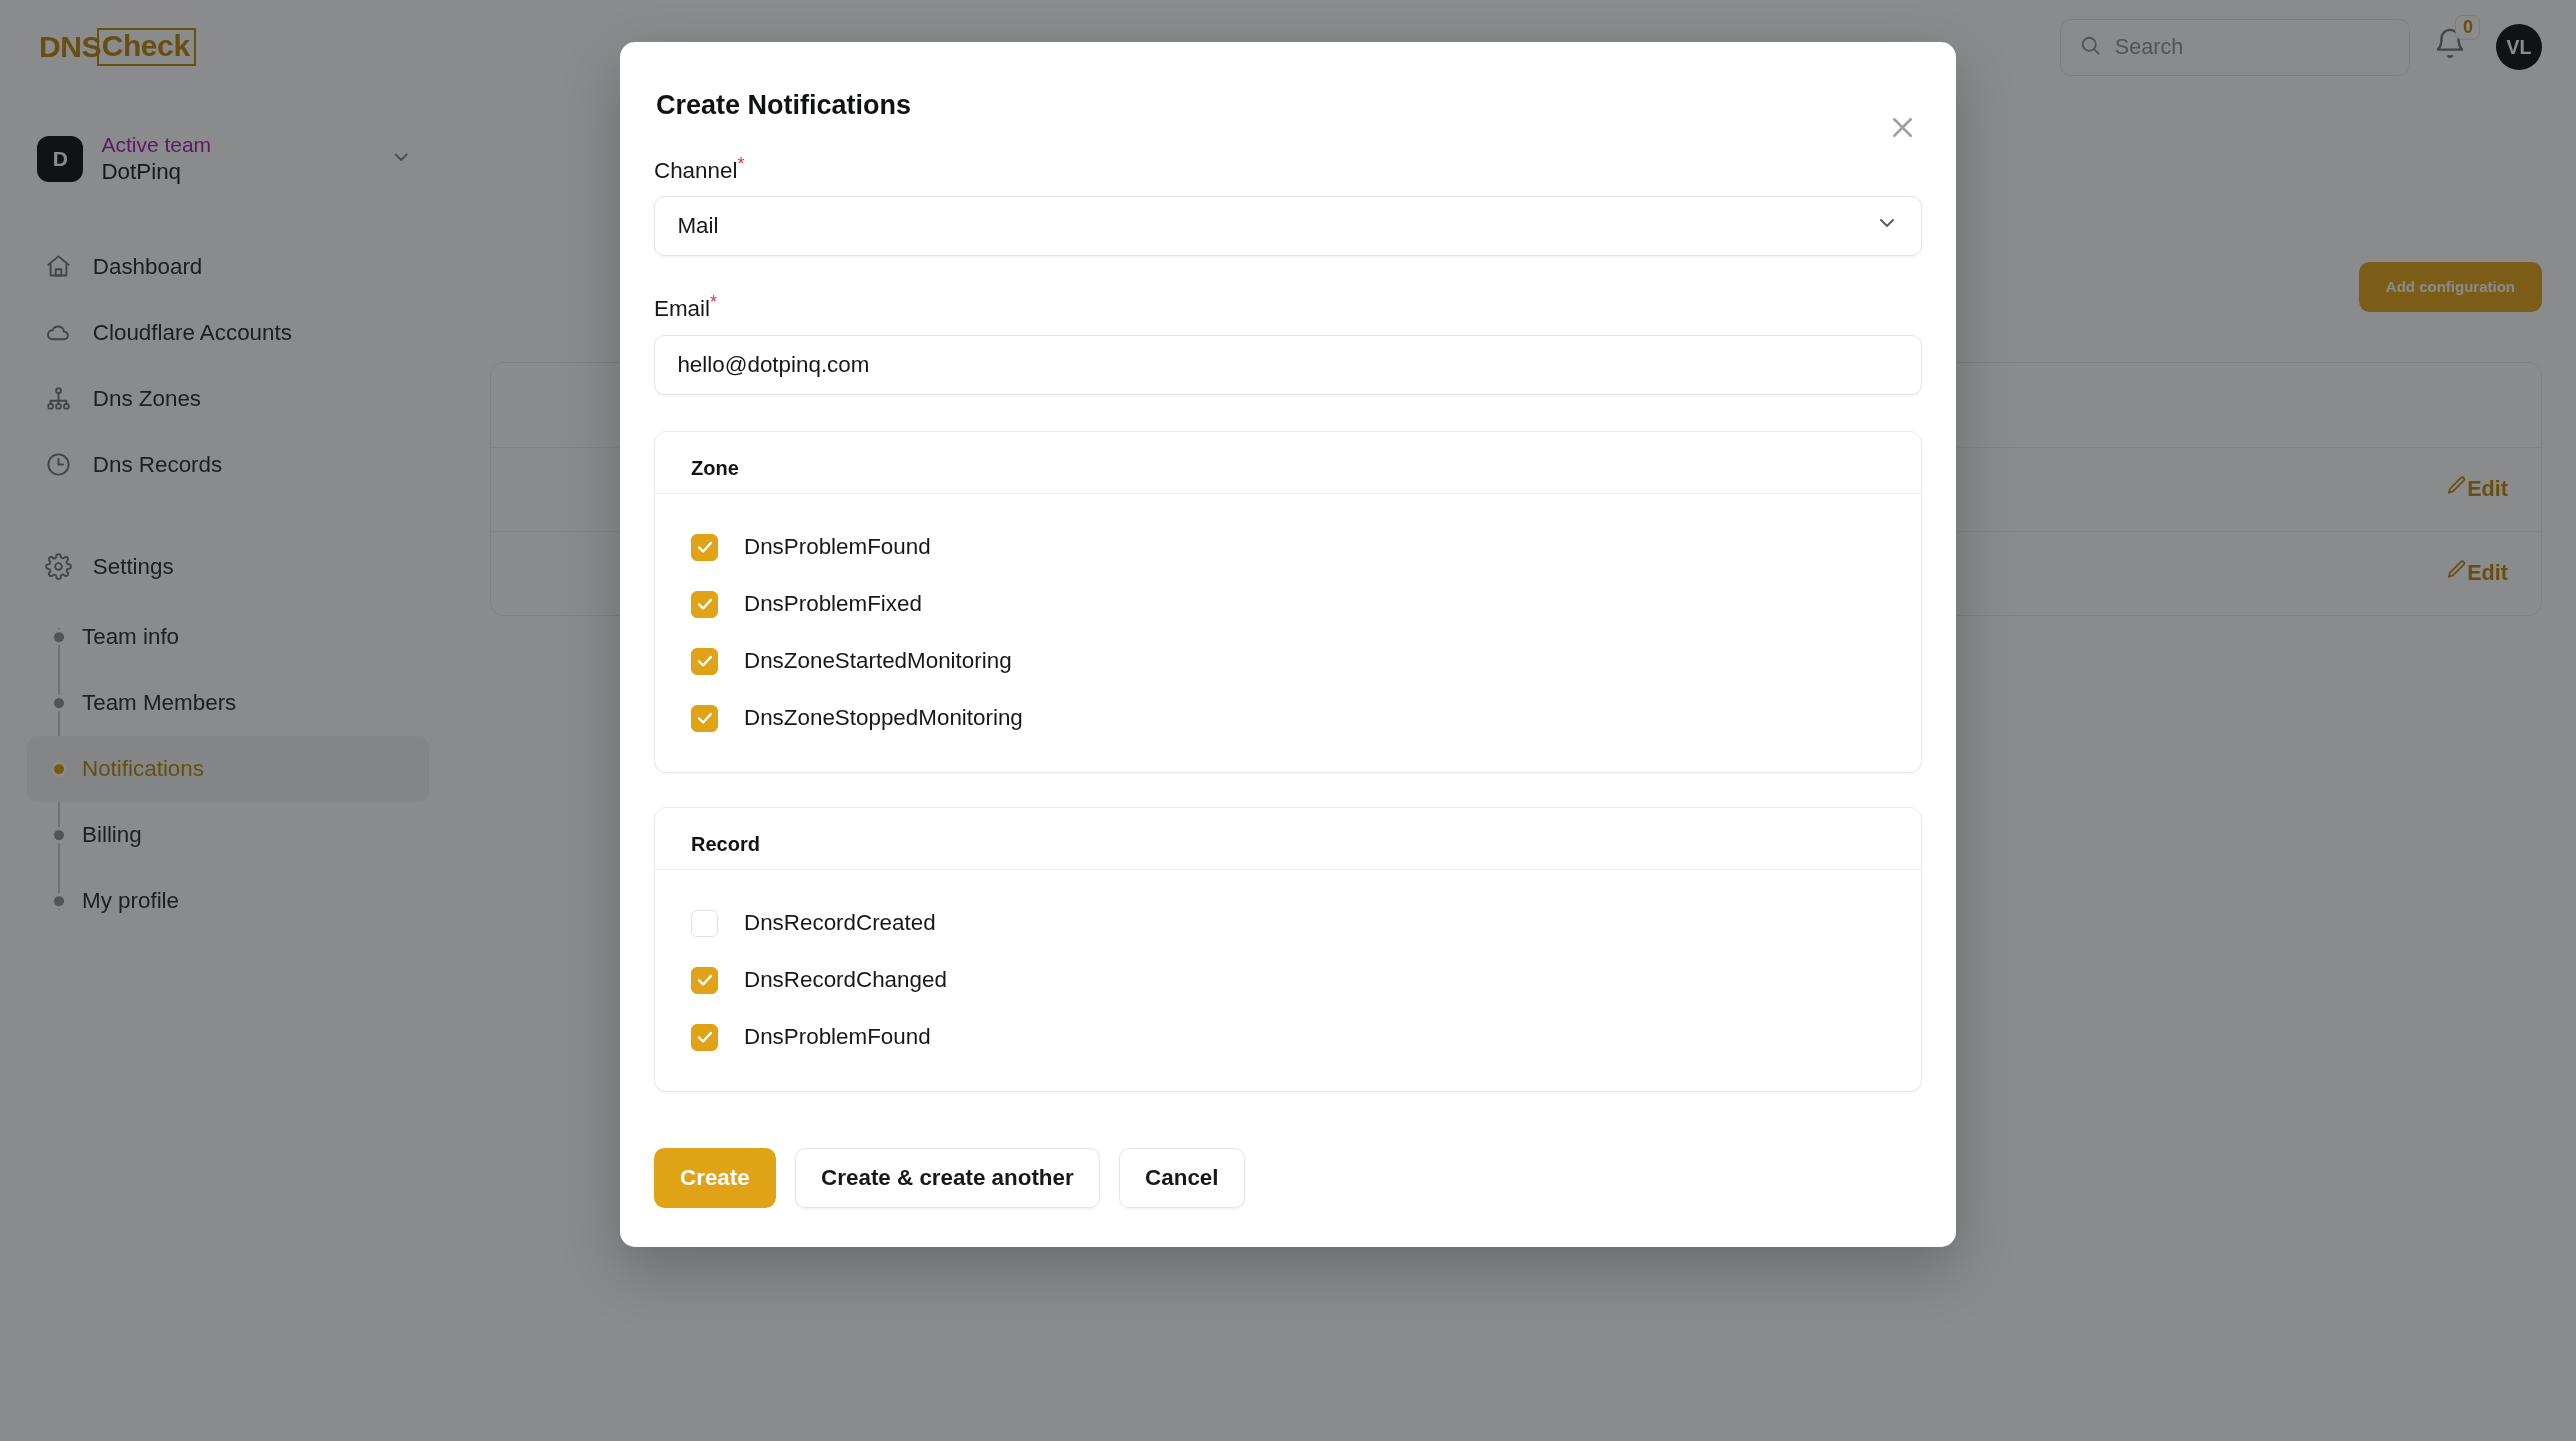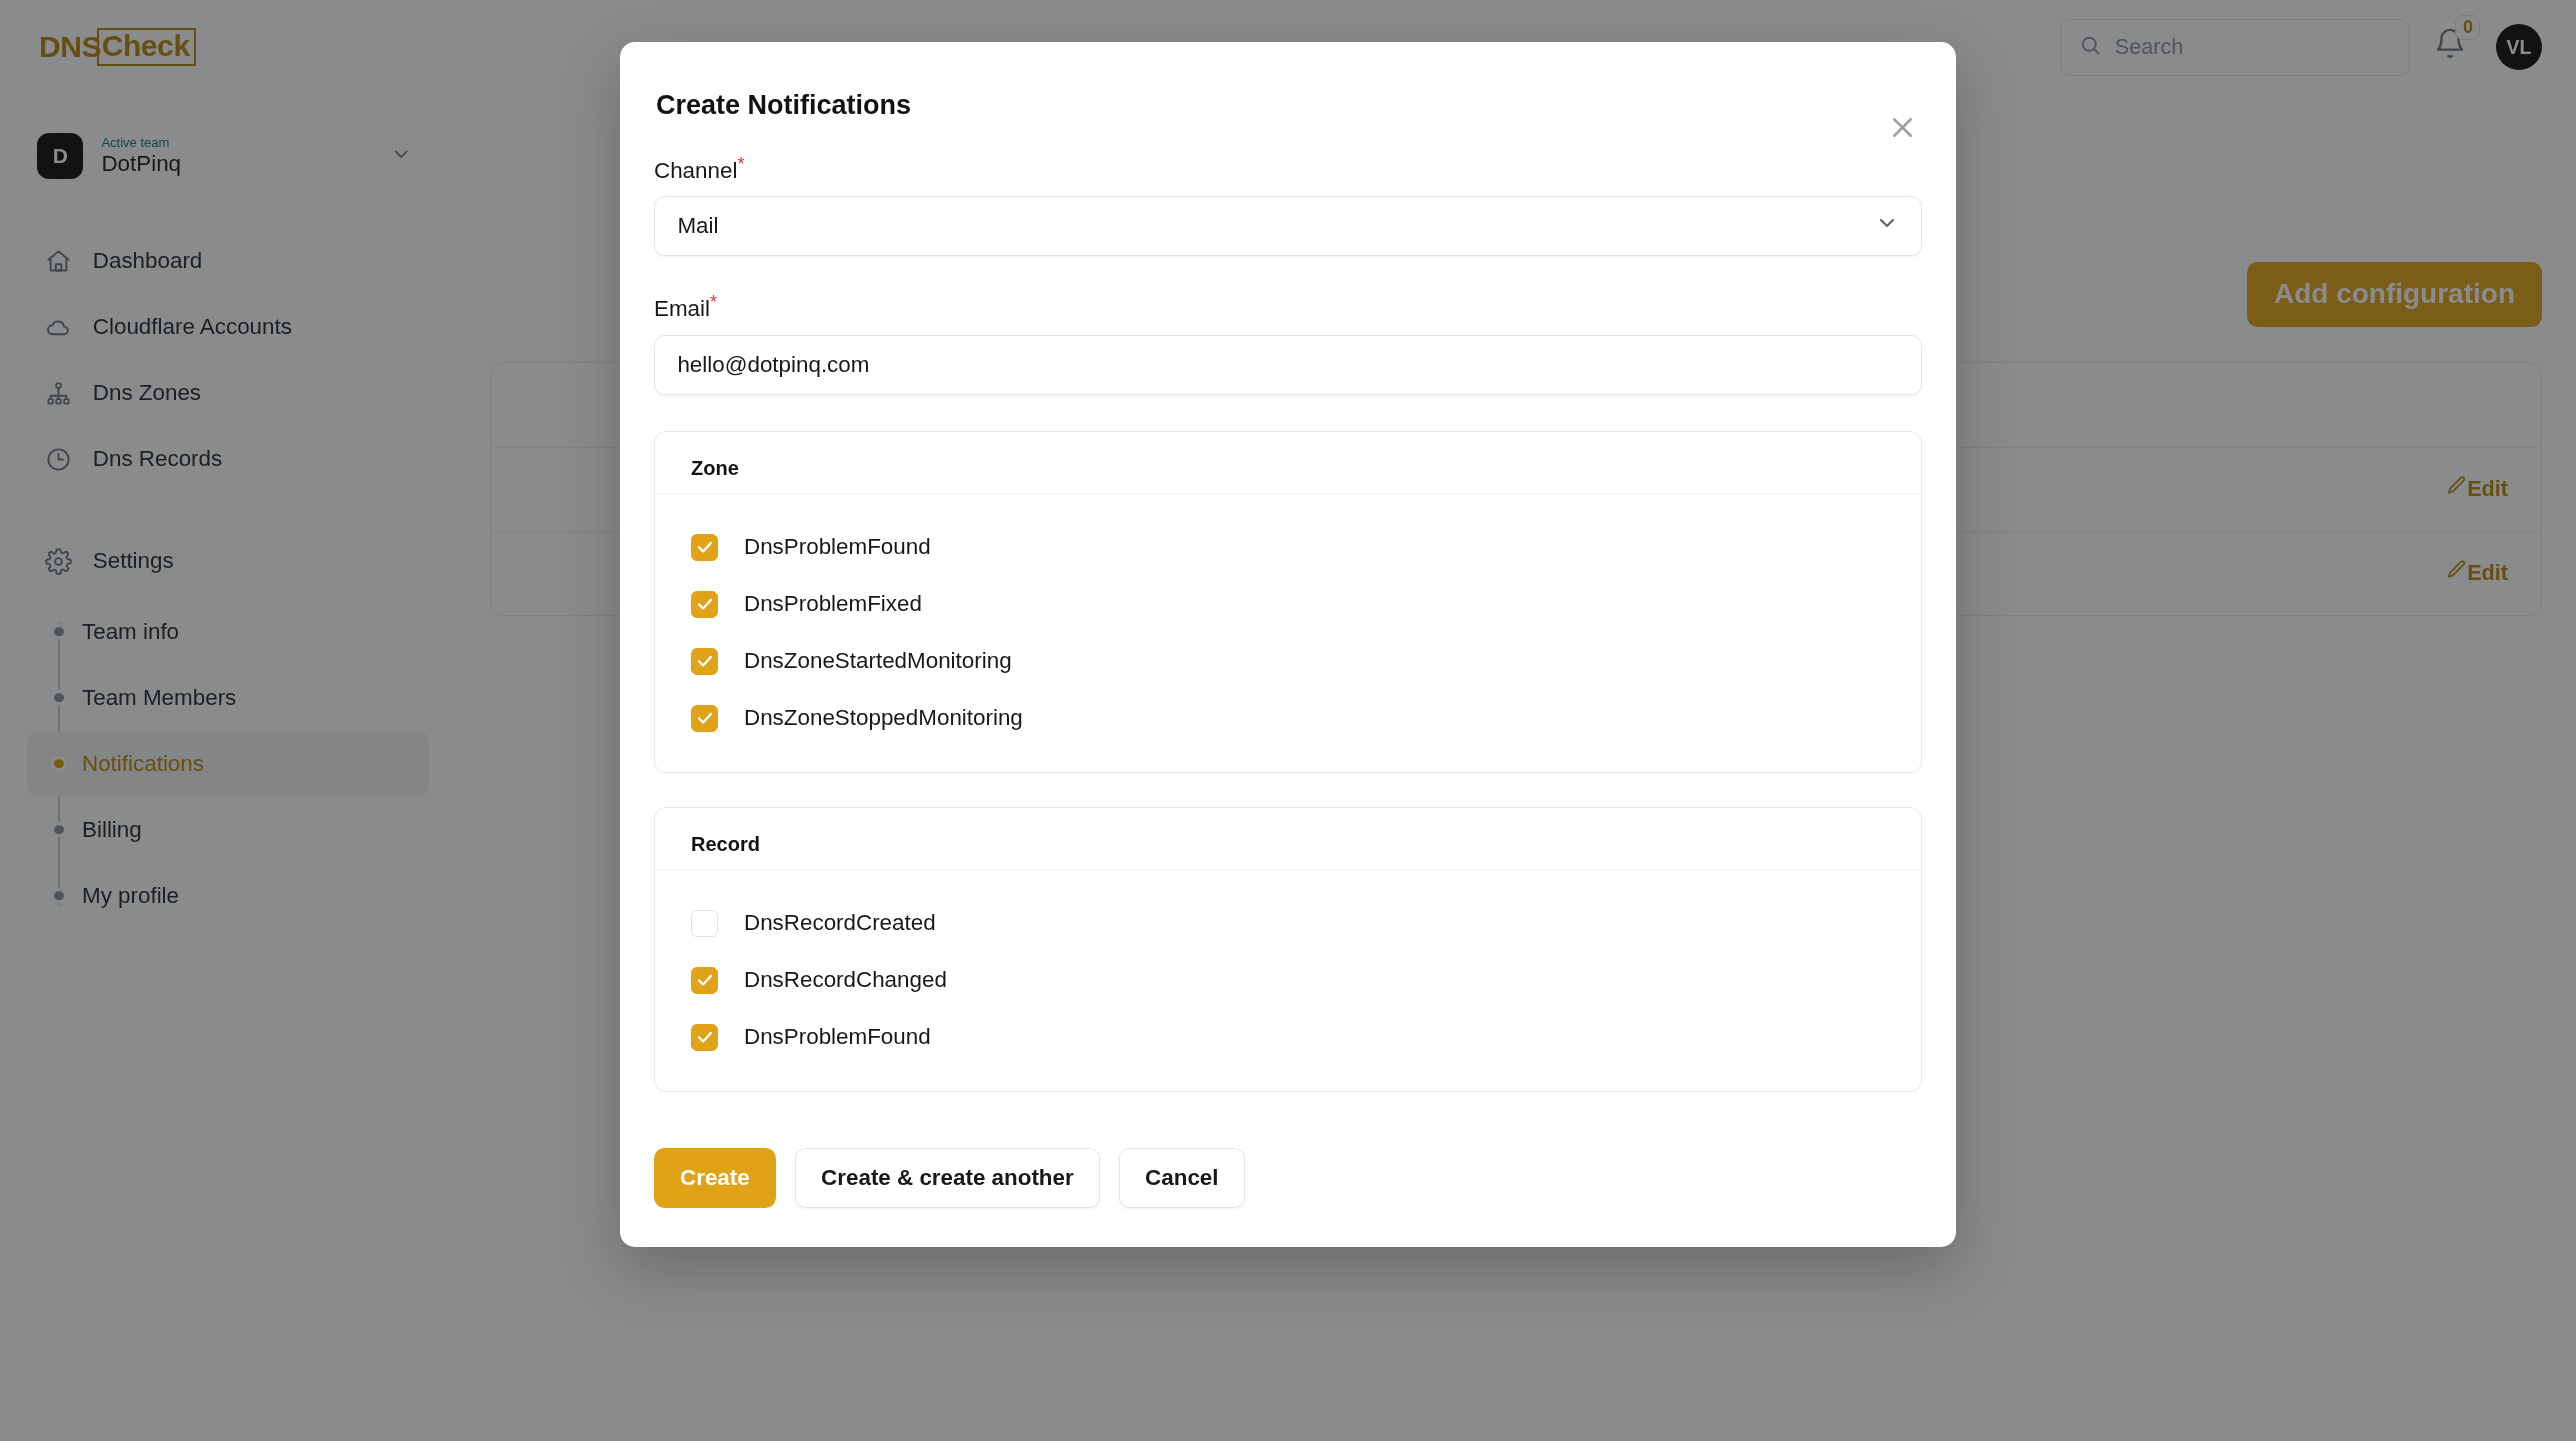--- a/index.html
+++ b/index.html
@@ -71,21 +71,21 @@
     padding: 6px 16.4px 6px 10.4px; border-radius: 12px;
   }
   .team-avatar {
     width: 46px; height: 46px; border-radius: 12px;
     background: #0d0d0d; color: #ffffff;
     font-size: 21px; font-weight: 600;
     display: flex; align-items: center; justify-content: center;
     flex: 0 0 auto;
   }
   .team-texts { display: flex; flex-direction: column; gap: 1.5px; }
-  .team-label { font-size: 13px; color: #0f766e; }
+  .team-label { font-size: 21px; color: #a21caf; }
   .team-name { font-size: 22.4px; color: #16181a; font-weight: 500; }
   .team-chev { margin-left: auto; color: #7b8085; }
 
   .nav { margin-top: 43px; display: flex; flex-direction: column; }
   .nav-item {
     display: flex; align-items: center; gap: 19.4px;
     height: 66px; padding: 0 16.4px; border-radius: 10.4px;
     font-size: 22.4px; color: #24282c;
   }
   .nav-item .ico { width: 30px; height: 30px; color: #6e7277; flex: 0 0 auto;
@@ -111,21 +111,21 @@
   .sub-item.active .dot { background: #D9A106; }
 
   
   .main {
     position: absolute; top: 94px; left: 456px; right: 0; bottom: 0;
     background: #ffffff; padding: 30px 34px 0 34px;
   }
   .add-config-btn {
     position: absolute; right: 34px; top: 168px;
     background: #E0A317; color: #ffffff;
-    font-size: 28px; font-weight: 600;
+    font-size: 15px; font-weight: 600;
     padding: 16.4px 27px; border: none; border-radius: 10.4px;
   }
   .cfg-table {
     position: absolute; left: 34px; right: 34px; top: 268px;
     border: 1.5px solid #e7e9eb; border-radius: 13.4px;
     background: #ffffff; overflow: hidden;
   }
   .cfg-row {
     height: 84px; display: flex; align-items: center;
     padding: 0 33px; border-top: 1.5px solid #eceef0;

